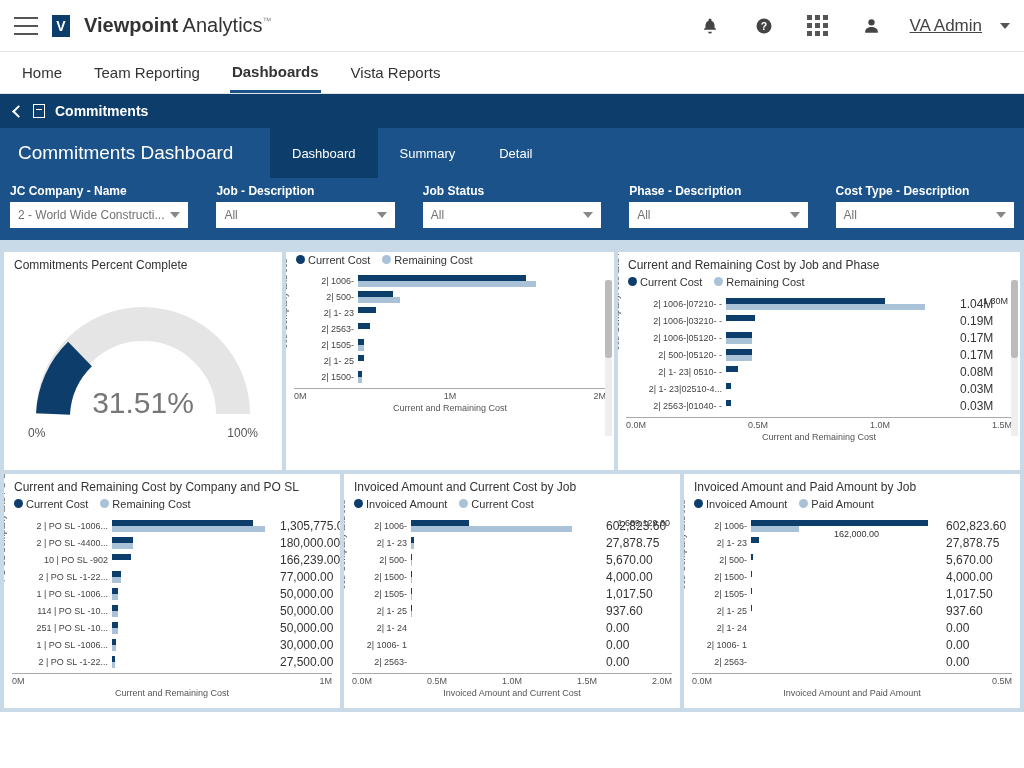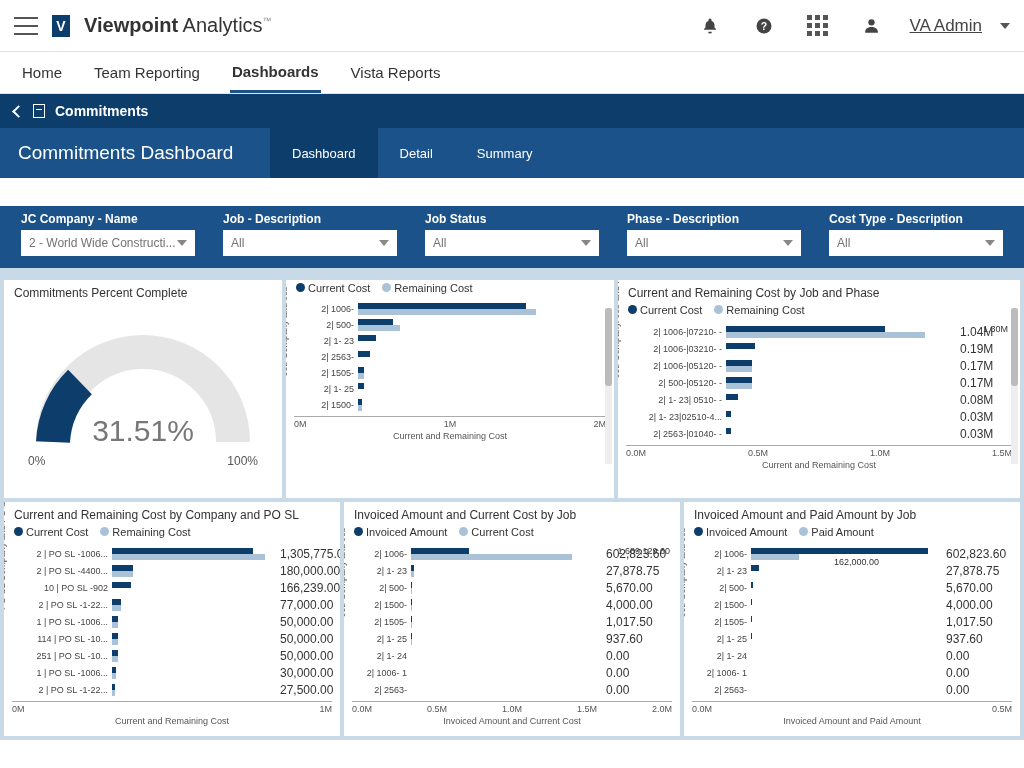--- a/index.html
+++ b/index.html
@@ -33,21 +33,21 @@
 .bc-title { font-weight: 600; }
 
 
 .dashhdr { background: #1a5289; color: #fff; display: flex; align-items: stretch; }
 .dashhdr-title { padding: 14px 18px; font-size: 19px; font-weight: 400; flex: 0 0 270px; }
 .dashhdr-tabs { display: flex; }
 .dashhdr-tab { padding: 14px 22px; font-size: 13px; cursor: pointer; display:flex; align-items:center; }
 .dashhdr-tab.active { background: #0c3d6b; }
 
 
-.filterrow { background: #1a5289; padding: 6px 21px 12px; display: grid; grid-template-columns: repeat(5, 1fr); gap: 28px; margin-top: 28px; }
+.filterrow { background: #1a5289; padding: 6px 10px 12px; display: grid; grid-template-columns: repeat(5, 1fr); gap: 28px; }
 .filtercell { display: flex; flex-direction: column; gap: 4px; }
 .filterlabel { color: #fff; font-size: 12px; font-weight: 600; }
 .filterselect { background: #fff; height: 26px; display: flex; align-items: center; justify-content: space-between; padding: 0 8px; font-size: 12px; color: #737373; cursor: pointer; }
 .filterselect .chev { border-top-color: #888; }
 
 
 .dashbody { background: #c8dae8; padding: 4px; }
 .row1 { display: grid; grid-template-columns: 278px 328px 1fr; gap: 4px; height: 218px; margin-top: 8px; }
 .row2 { display: grid; grid-template-columns: 336px 1fr 1fr; gap: 4px; height: 234px; margin-top: 4px; }
 .tile { background: #fff; display: flex; flex-direction: column; overflow: hidden; position:relative; }
@@ -141,22 +141,22 @@
 <div class="bcbar">
   <div class="bc-back"></div>
   <div class="bc-icon"></div>
   <div class="bc-title">Commitments</div>
 </div>
 
 <div class="dashhdr">
   <div class="dashhdr-title">Commitments Dashboard</div>
   <div class="dashhdr-tabs" id="dashtabs">
       <div class="dashhdr-tab active">Dashboard</div>
+      <div class="dashhdr-tab">Summary</div>
       <div class="dashhdr-tab">Detail</div>
-      <div class="dashhdr-tab">Summary</div>
     </div>
 </div>
 
 <div class="filterrow" id="filterrow">
     <div class="filtercell">
       <div class="filterlabel">JC Company - Name</div>
       <div class="filterselect">
         <span>2 - World Wide Constructi...</span>
         <span class="chev"></span>
       </div>

